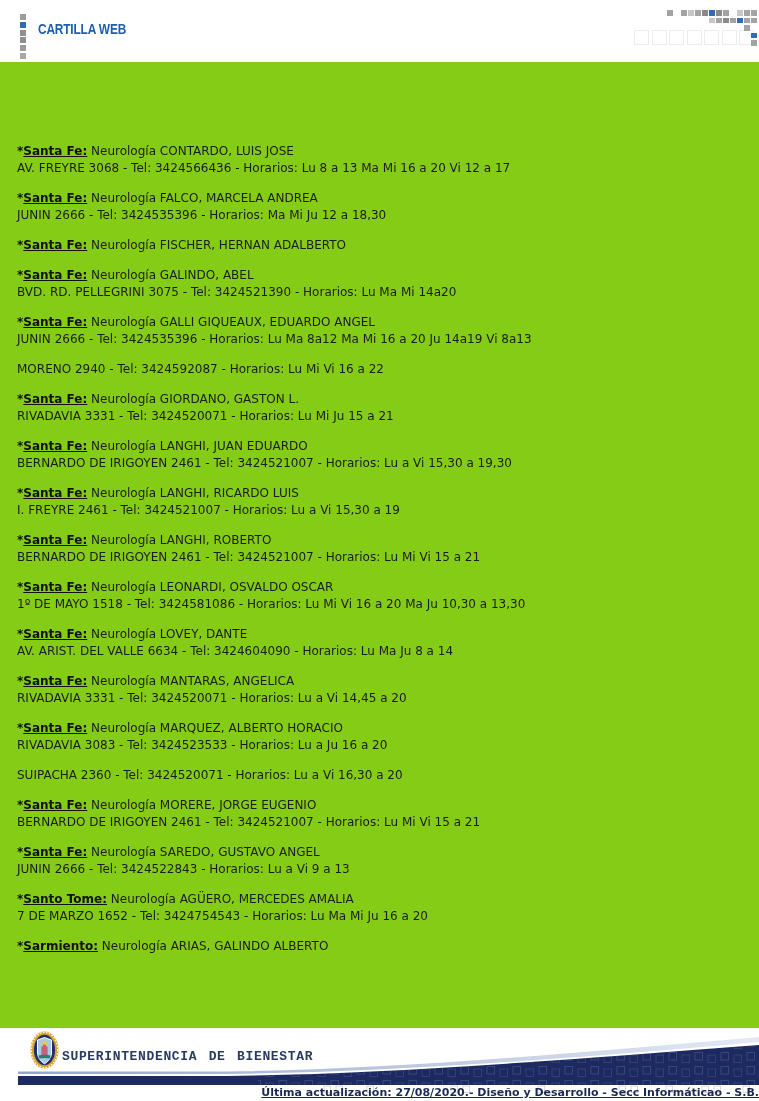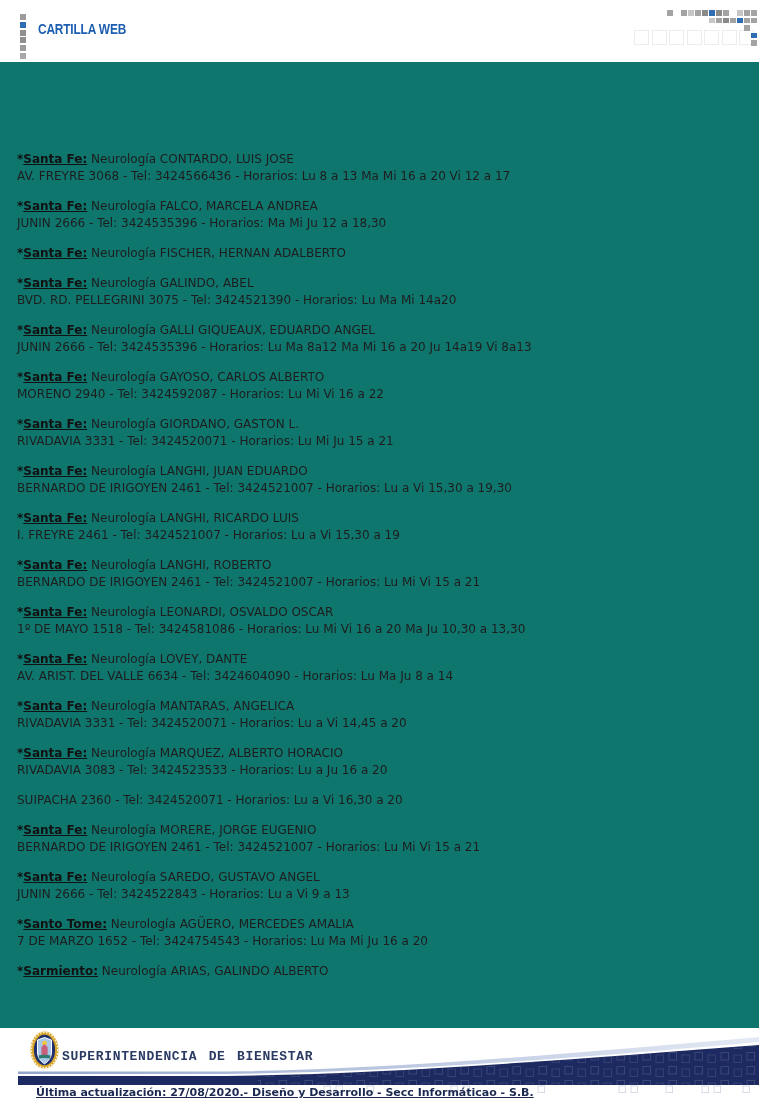--- a/index.html
+++ b/index.html
@@ -1,44 +1,44 @@
 <!DOCTYPE html>
 <html style="--accent-blue: #1c5eb0; --text: #1d1d1d; --band-navy: #1d2a61; --band-stripe-dark: #93a5cd; --band-stripe-light: #e3e9f4; --footer-text: #1c2950; --org-text: #2a3a63; --shield-gold: #d9a62b; --shield-navy: #20306e; --shield-sky: #a8c8e8; --shield-sun: #f2c53d; --shield-tower: #c9607a; --shield-base: #2f7d70;"><head>
 <meta charset="utf-8">
 <style>
   html,body{margin:0;padding:0;background:#fff;}
-  .page{position:relative;width:759px;height:1101px;background:#0f766e;overflow:hidden;
+  .page{position:relative;width:759px;height:1101px;background:#84cc16;overflow:hidden;
         font-family:"DejaVu Sans",sans-serif;color:var(--text,#1d1d1d);}
 
   
   .header{position:absolute;top:0;left:0;width:100%;height:62px;background:#fff;}
   .logo-strip{position:absolute;left:20px;top:14px;width:6px;}
   .logo-strip .sq{position:absolute;left:0;width:6px;height:6px;}
   .page-title{position:absolute;left:38px;top:21px;margin:0;font-family:"Liberation Sans",sans-serif;
               font-weight:bold;font-size:14.5px;letter-spacing:-0.2px;color:var(--accent-blue,#1c5eb0);
               transform:scaleX(0.82);transform-origin:left center;white-space:nowrap;}
   .pixel-art{position:absolute;left:0;top:0;width:759px;height:62px;pointer-events:none;}
   .pixel-art .cell{position:absolute;width:5.5px;height:5.5px;}
   .pixel-art .outline{position:absolute;width:13px;height:13px;border:1px solid #ededed;background:#fff0;}
 
   
   .entries{position:absolute;top:143px;left:17px;right:0;}
-  .entry{margin:8px 0 13px 0;}
+  .entry{margin:0 0 13px 0;}
   .entry .line{font-size:12px;line-height:17px;white-space:nowrap;}
   .loc{font-weight:bold;text-decoration:underline;color:#111;}
   .star{font-weight:bold;color:#111;}
 
   
   .footer{position:absolute;left:0;top:1028px;width:759px;height:73px;background:#fff;}
   .shield{position:absolute;left:30px;top:3px;width:29px;height:38px;}
   .org-name{position:absolute;left:62px;top:21px;font-family:"Liberation Mono",monospace;
             font-weight:bold;font-size:13px;letter-spacing:0.65px;word-spacing:3px;
             color:var(--org-text,#2a3a63);white-space:nowrap;}
   .band{position:absolute;left:18px;top:8px;width:741px;height:62px;}
-  .update-line{position:absolute;left:0;top:58px;width:759px;text-align:left;
+  .update-line{position:absolute;left:0;top:58px;width:759px;text-align:right;
                font-size:11px;font-weight:bold;text-decoration:underline;
                color:var(--footer-text,#1c2950);padding-left:36px;box-sizing:border-box;white-space:nowrap;}
 </style>
 </head>
 <body>
 
 <div class="page">
 
   <div class="header">
     <div class="logo-strip" id="logo-strip">
@@ -117,24 +117,20 @@
 
       <div class="entry">
         <div class="line"><span class="star">*</span><span class="loc">Santa Fe:</span>
           <span>Neurología</span>
           <span>GALLI GIQUEAUX, EDUARDO ANGEL</span>
         </div>
         <div class="line">JUNIN 2666 - Tel: 3424535396 - Horarios: Lu Ma 8a12 Ma Mi 16 a 20 Ju 14a19 Vi 8a13</div>
       </div>
 
       <div class="entry">
-        <div class="line"><span class="star">*</span><span class="loc">Santa Fe:</span>
-          <span>Neurología</span>
-          <span>GAYOSO, CARLOS ALBERTO</span>
-        </div>
         <div class="line">MORENO 2940 - Tel: 3424592087 - Horarios: Lu Mi Vi 16 a 22</div>
       </div>
 
       <div class="entry">
         <div class="line"><span class="star">*</span><span class="loc">Santa Fe:</span>
           <span>Neurología</span>
           <span>GIORDANO, GASTON L.</span>
         </div>
         <div class="line">RIVADAVIA 3331 - Tel: 3424520071 - Horarios: Lu Mi Ju 15 a 21</div>
       </div>

